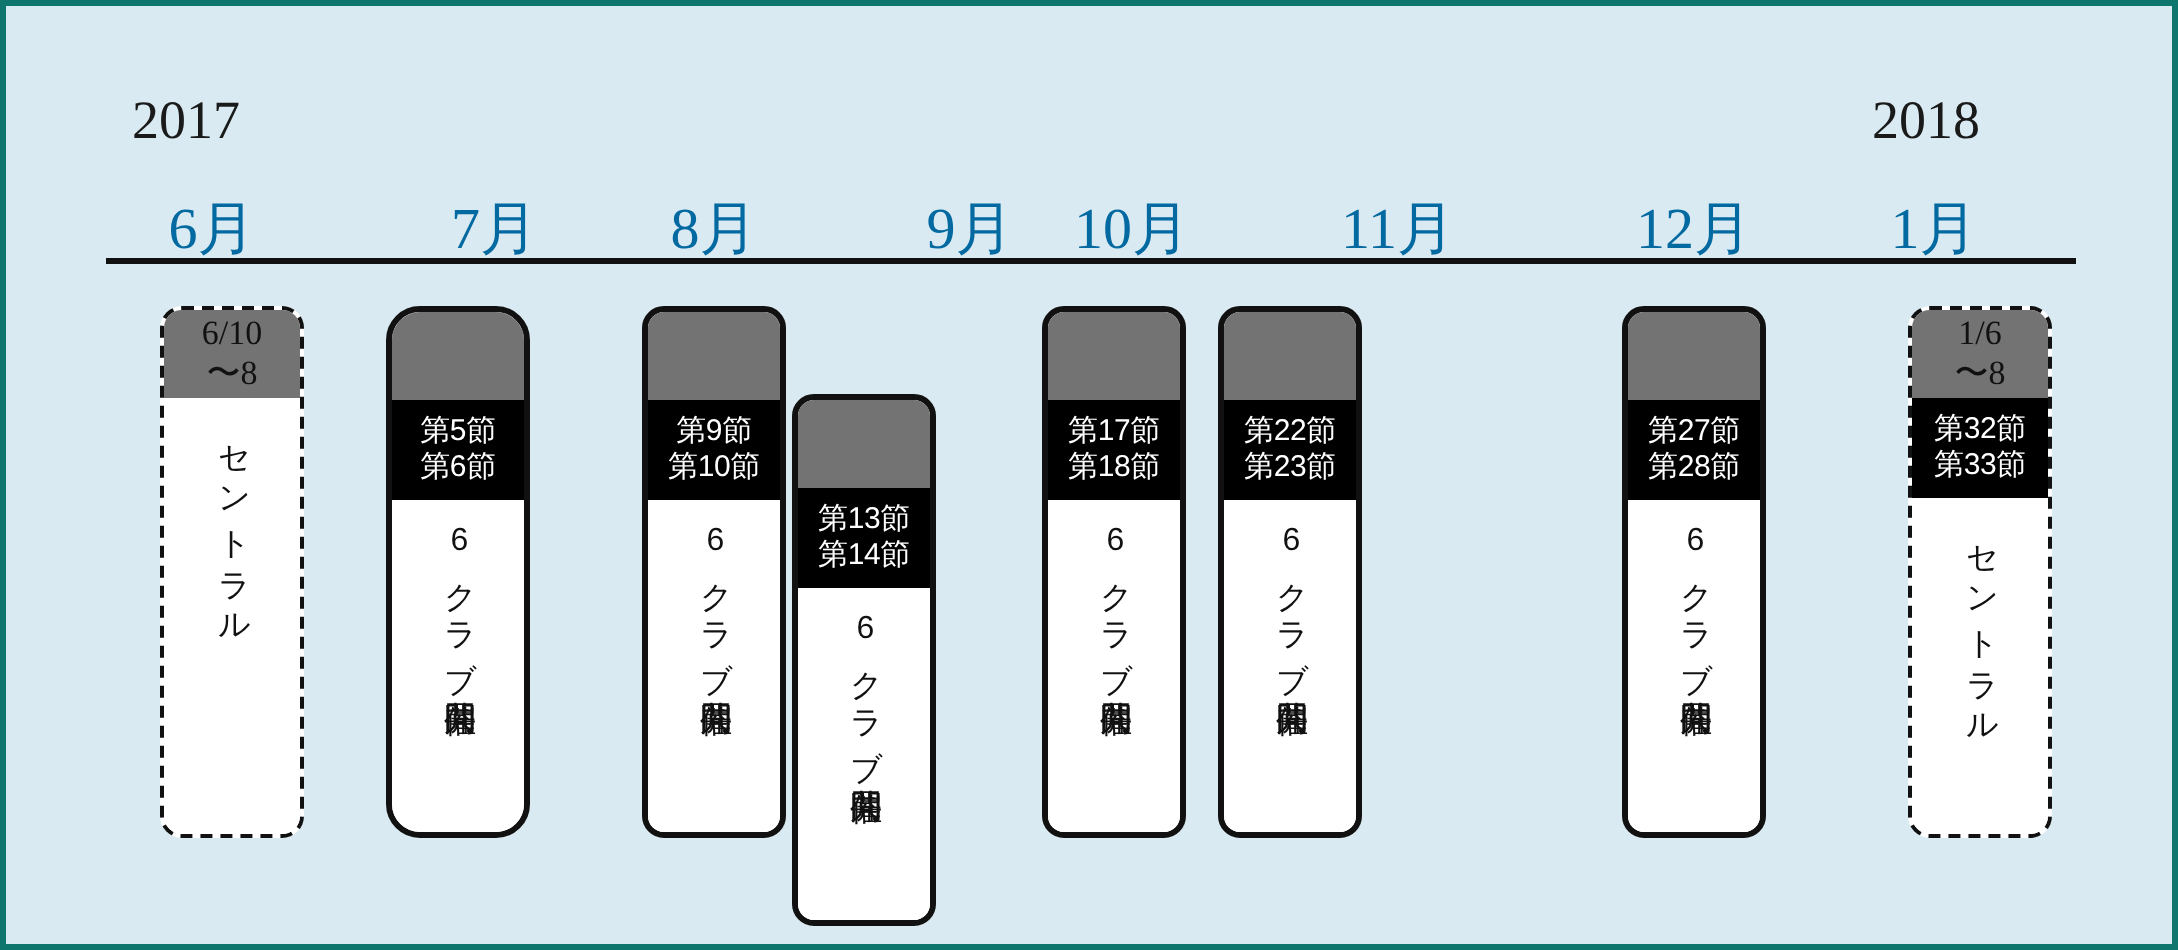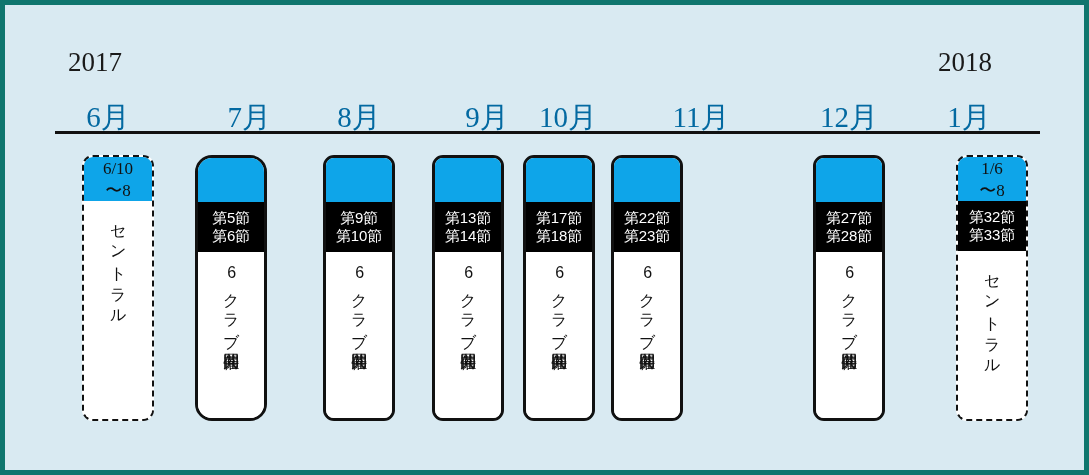--- a/index.html
+++ b/index.html
@@ -11,21 +11,21 @@
     font-family: "Liberation Serif", "DejaVu Serif", serif;
     background: #ffffff;
   }
 
   #canvas {
     position: relative;
     width: 1089px;
     height: 475px;
     background: #d9eaf2;
     box-sizing: border-box;
-    border: 5px solid #0f766e;
+    border: 3px solid #0f766e;
     overflow: hidden;
   }
 
   
   .year-label {
     position: absolute;
     font-size: 27px;
     color: #1a1a1a;
     line-height: 1;
     white-space: nowrap;
@@ -87,25 +87,25 @@
   }
   .card.dashed {
     border: 2px dashed #111111;
   }
 
   .card-header {
     flex: 0 0 44px;
     display: flex;
     flex-direction: column;
     align-items: center;
-    justify-content: space-between;
+    justify-content: flex-start;
     font-size: 17px;
     color: #111111;
     line-height: 1.18;
-    background: #0ea5e9;
+    background: #737373;
     padding-top: 2px;
     box-sizing: border-box;
     font-family: "Liberation Serif", "DejaVu Serif", serif;
   }
   .card-header .hdr-line {
     display: block;
     white-space: nowrap;
   }
 
   .card-band {
@@ -195,21 +195,21 @@
       <div class="card solid" style="left: 318px;">
         <div class="card-header"></div>
         <div class="card-band">
           <span class="band-line">第9節</span>
           <span class="band-line">第10節</span>
         </div>
         <div class="card-body">
           <div class="vtext">6クラブ共同開催</div>
         </div>
       </div>
-      <div class="card solid" style="left: 427px;">
+      <div class="card solid" style="left: 393px; margin-top: 44px;">
         <div class="card-header"></div>
         <div class="card-band">
           <span class="band-line">第13節</span>
           <span class="band-line">第14節</span>
         </div>
         <div class="card-body">
           <div class="vtext">6クラブ共同開催</div>
         </div>
       </div>
       <div class="card solid" style="left: 505px; margin-left: 13px;">

